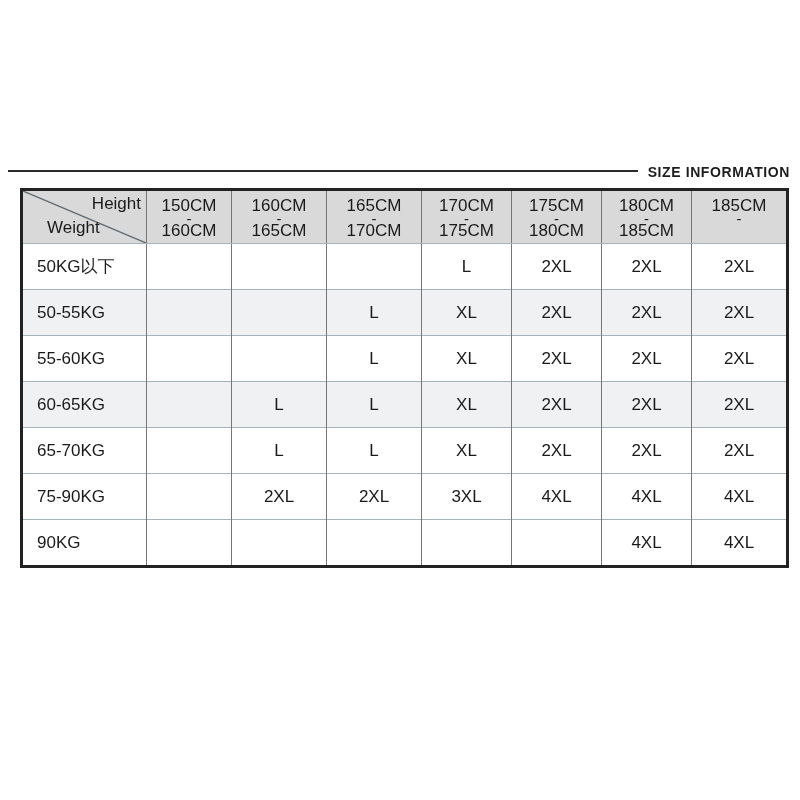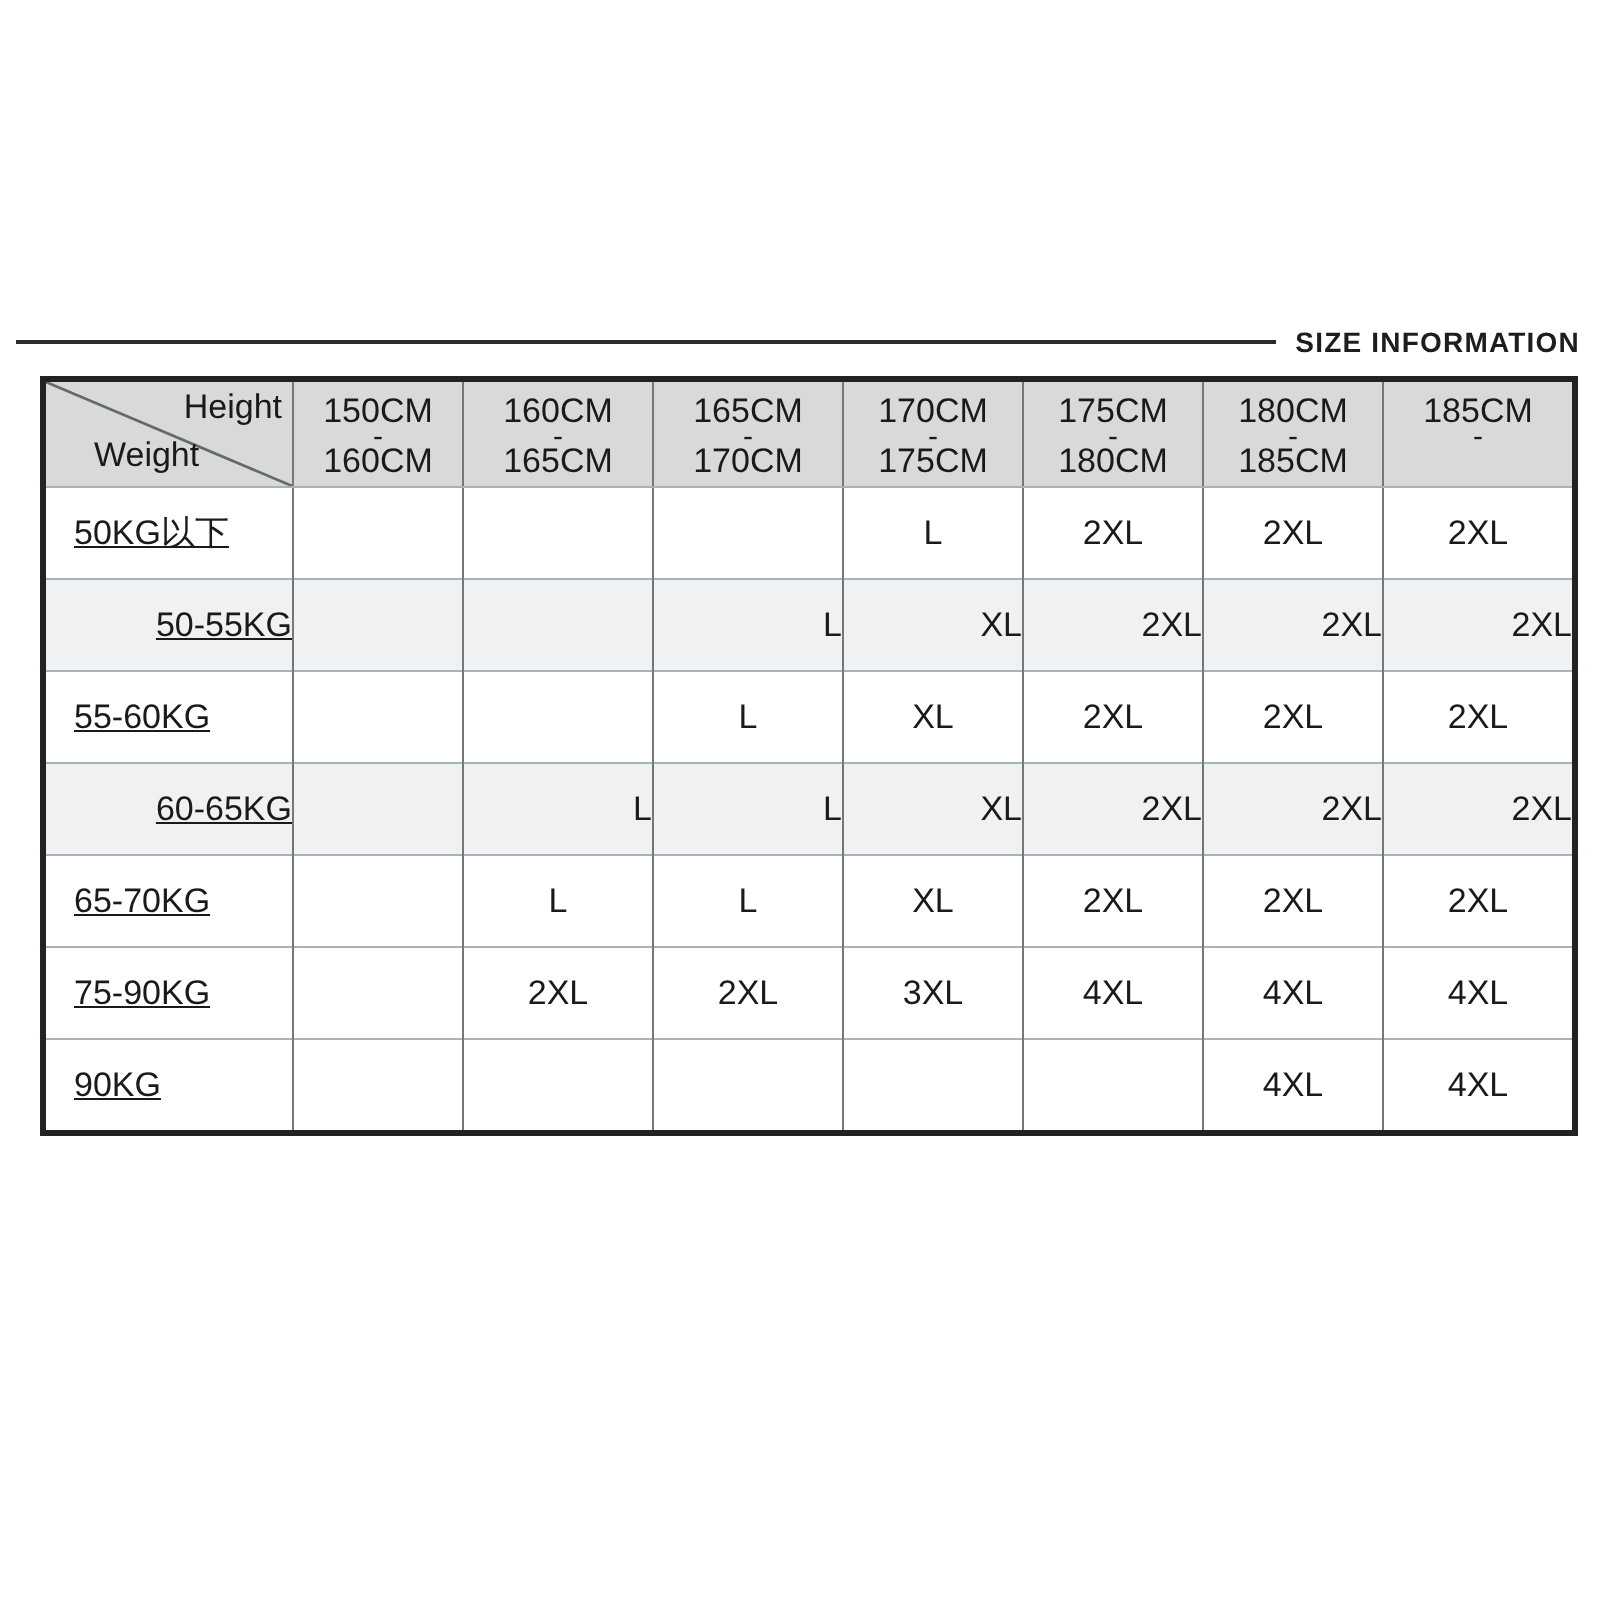--- a/index.html
+++ b/index.html
@@ -72,23 +72,22 @@
     text-align: center;
     vertical-align: middle;
     background: #ffffff;
     border-left: 1px solid var(--vertical-divider, #777777);
     border-top: 1px solid var(--horizontal-divider, #a5b3bb);
   }
   .size-table tbody td:first-child { border-left: none; }
   .size-table tbody td.row-label {
     text-align: left;
     padding-left: 14px;
-    text-decoration: underline;
-  }
-  .size-table tbody tr.shaded td { background: var(--shaded-row-bg, #eff1f2); text-align: right; }
+  }
+  .size-table tbody tr.shaded td { background: var(--shaded-row-bg, #eff1f2); }
 </style>
 </head>
 <body>
 
 <div class="stage">
 
   <div class="title-band">
     <div class="title-rule"></div>
     <span class="title-text">SIZE INFORMATION</span>
   </div>

